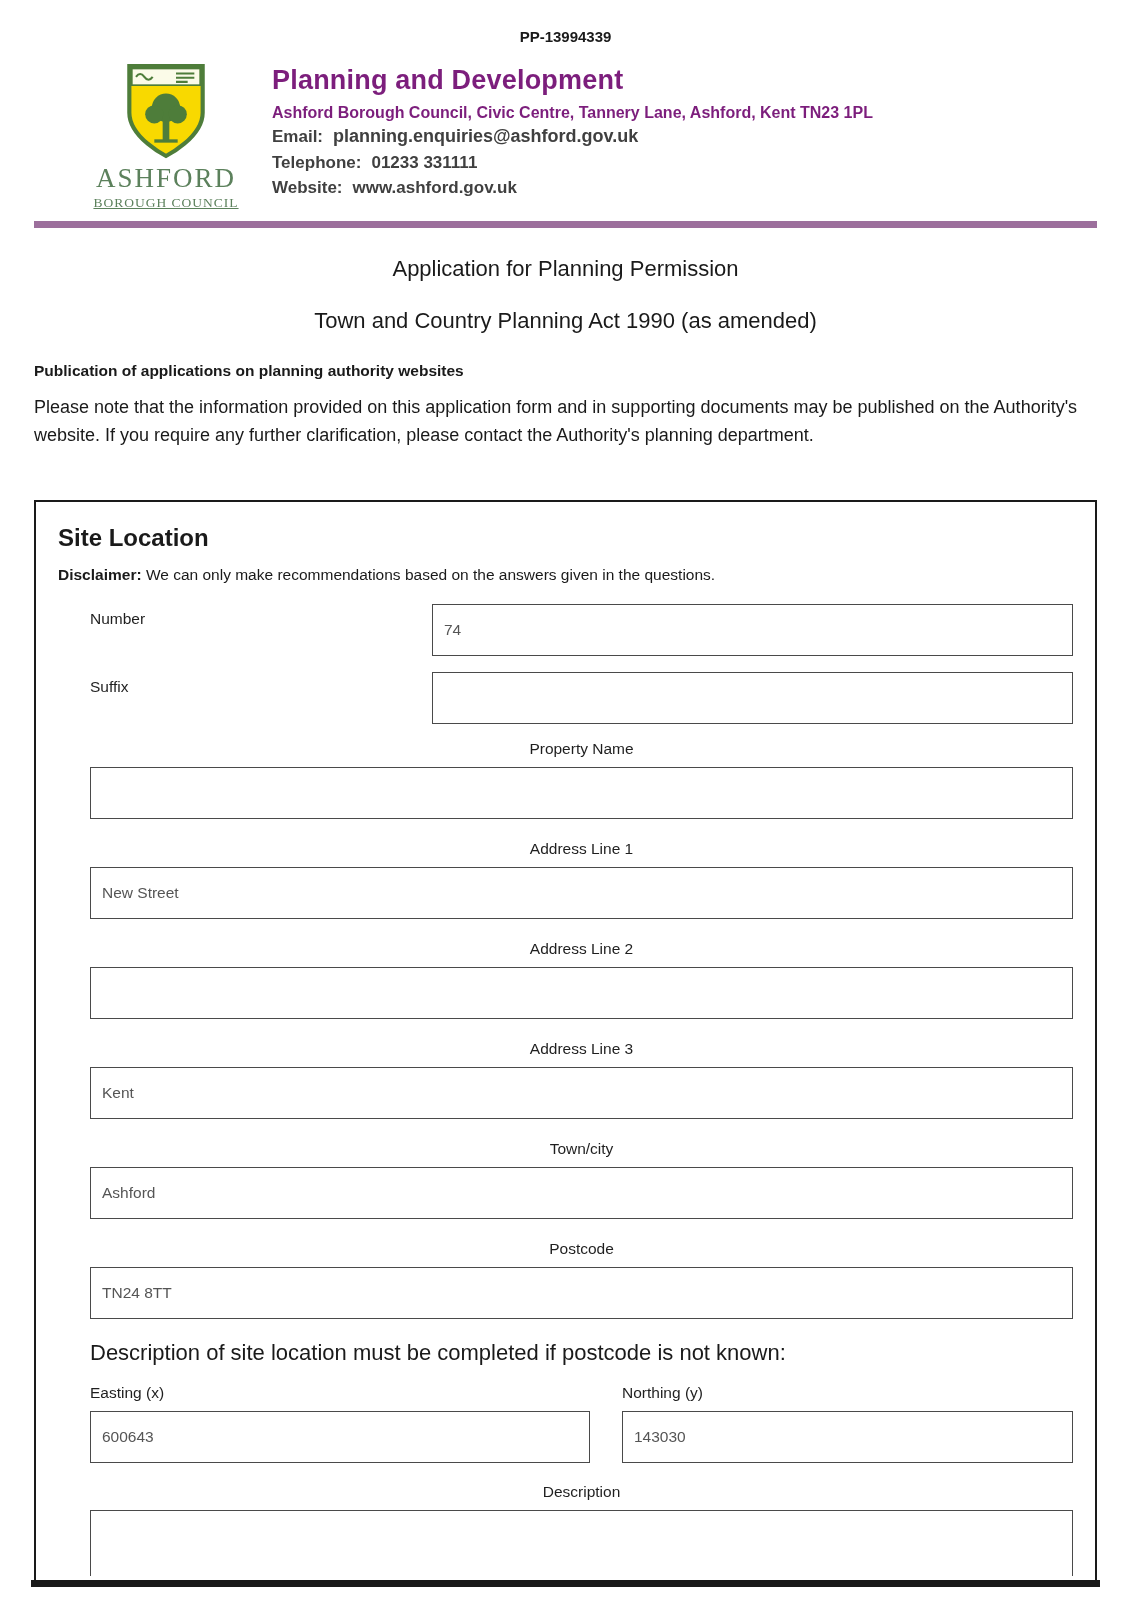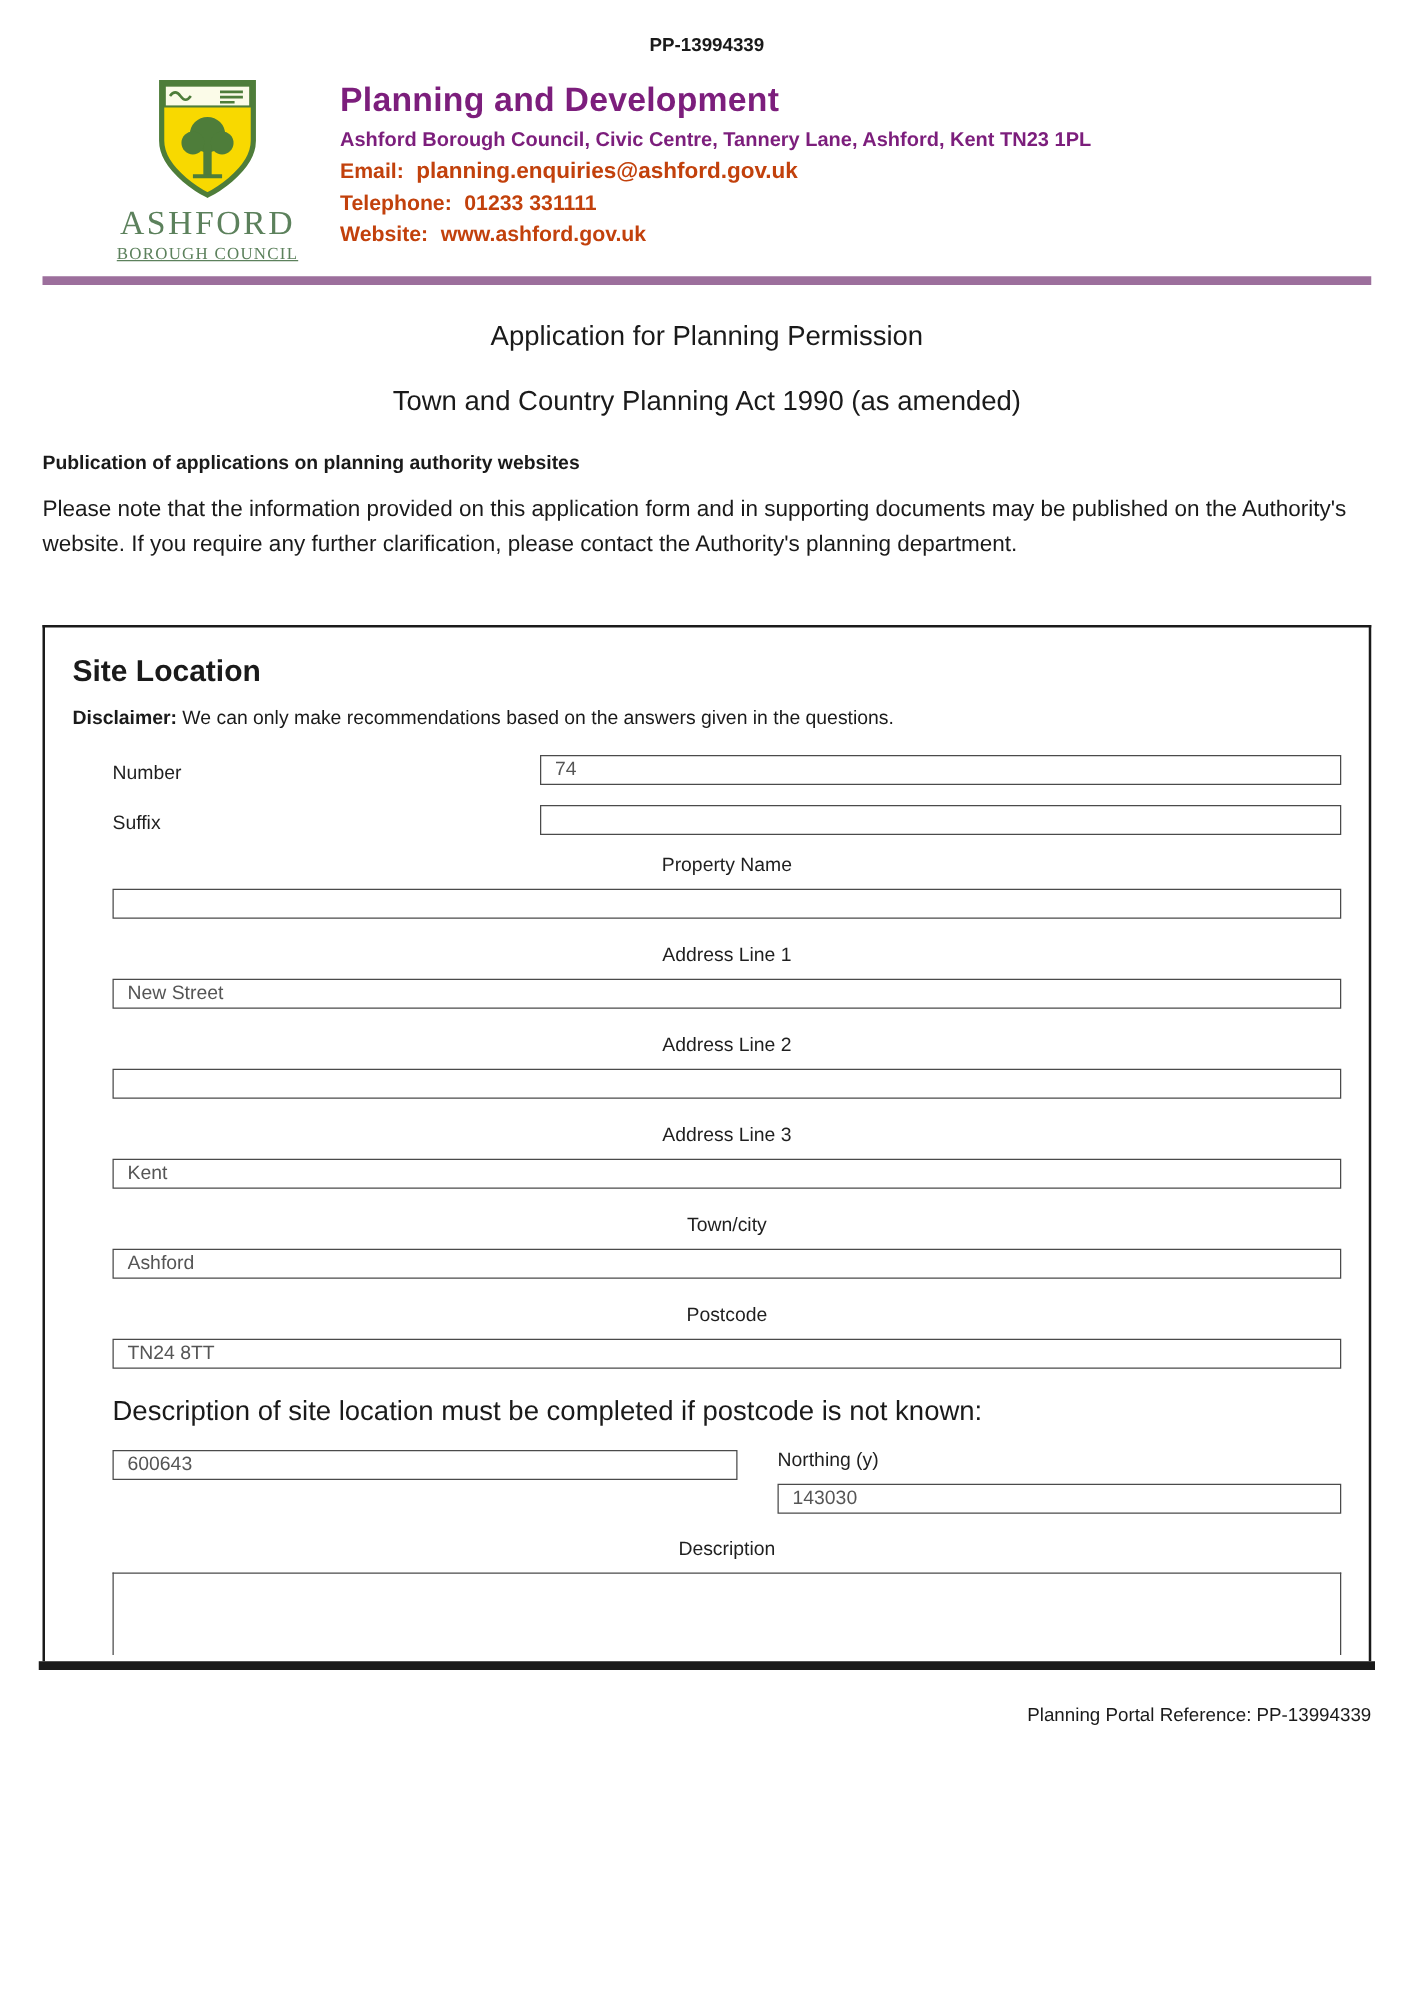--- a/index.html
+++ b/index.html
@@ -16,21 +16,21 @@
 
   
   .header { display: flex; margin-top: 16px; padding-left: 52px; gap: 26px; align-items: flex-start; }
   .crest-block { width: 160px; text-align: center; flex: 0 0 160px; }
   .crest-block svg { display: block; margin: 0 auto; }
   .crest-name { font-family: "Liberation Serif", serif; color: #5c815c; font-size: 27px; letter-spacing: 2px; margin-top: 2px; }
   .crest-sub { font-family: "Liberation Serif", serif; color: #5c815c; font-size: 13.5px; letter-spacing: 1px; margin-top: 1px; text-decoration: underline; }
   .header-text { padding-top: 4px; }
   .hdr-title { color: #7c1e7c; font-size: 27px; font-weight: bold; letter-spacing: 0.2px; }
   .hdr-address { color: #7c1e7c; font-size: 16px; font-weight: bold; margin-top: 8px; }
-  .hdr-line { color: #c2410c; font-size: 17px; font-weight: bold; margin-top: 5px; display: flex; }
+  .hdr-line { color: #404040; font-size: 17px; font-weight: bold; margin-top: 5px; display: flex; }
   .hdr-line .lbl { margin-right: 10px; }
   .hdr-line.email .val { font-size: 18px; position: relative; top: -1px; }
 
   .divider { height: 7px; background: #9c6f9c; margin-top: 10px; }
 
   
   .main-title { text-align: center; font-size: 22px; font-weight: 400; margin-top: 28px; color: #1a1a1a; }
   .sub-title  { text-align: center; font-size: 22px; font-weight: 400; margin-top: 26px; color: #1a1a1a; }
   .pub-heading { font-size: 15.5px; font-weight: bold; margin-top: 28px; }
   .pub-text { font-size: 18px; line-height: 1.55; margin-top: 14px; max-width: 1045px; }
@@ -43,21 +43,21 @@
   .note { font-size: 15.5px; line-height: 1.6; margin-top: 15px; max-width: 1030px; }
 
   .form-area { margin-top: 20px; margin-left: 32px; }
   .row-inline { display: flex; align-items: flex-start; margin-bottom: 16px; }
   .row-inline .f-label { width: 342px; flex: 0 0 342px; padding-top: 6px; }
   .row-inline input { flex: 1; }
   .row-stacked { margin-bottom: 21px; }
   .row-stacked .f-label { display: block; margin-bottom: 9px; text-align: center; }
   .f-label { font-size: 15.5px; color: #1f1f1f; }
   input[type="text"], textarea {
-    width: 100%; height: 24px; border: 1px solid #4a4a4a; background: #fff;
+    width: 100%; height: 52px; border: 1px solid #4a4a4a; background: #fff;
     font-family: "Liberation Sans", sans-serif; font-size: 15.5px; color: #555;
     padding: 0 11px; outline: none; border-radius: 0;
   }
   .desc-heading { font-size: 22px; font-weight: 400; margin: 12px 0 18px 0; }
   .coords { display: flex; gap: 32px; margin-bottom: 20px; }
   .coords .col-left { width: 500px; flex: 0 0 500px; }
   .coords .col-right { flex: 1; }
   .coords .f-label { display: block; margin-bottom: 9px; }
   .desc-field textarea { height: 66px; border-bottom: 0; resize: none; padding-top: 8px; }
 
@@ -163,20 +163,21 @@
 
       <div class="row-stacked">
         <span class="f-label">Postcode</span>
         <input type="text" value="TN24 8TT" style="">
       </div>
 
       <div class="desc-heading">Description of site location must be completed if postcode is not known:</div>
 
       <div class="coords">
         <div class="col-left">
+          <span class="f-label">Easting (x)</span>
           <input type="text" value="600643" style="">
         </div>
         <div class="col-right">
           <span class="f-label">Northing (y)</span>
           <input type="text" value="143030" style="">
         </div>
       </div>
 
       <div class="row-stacked desc-field" style="margin-bottom:0;">
         <span class="f-label">Description</span>

